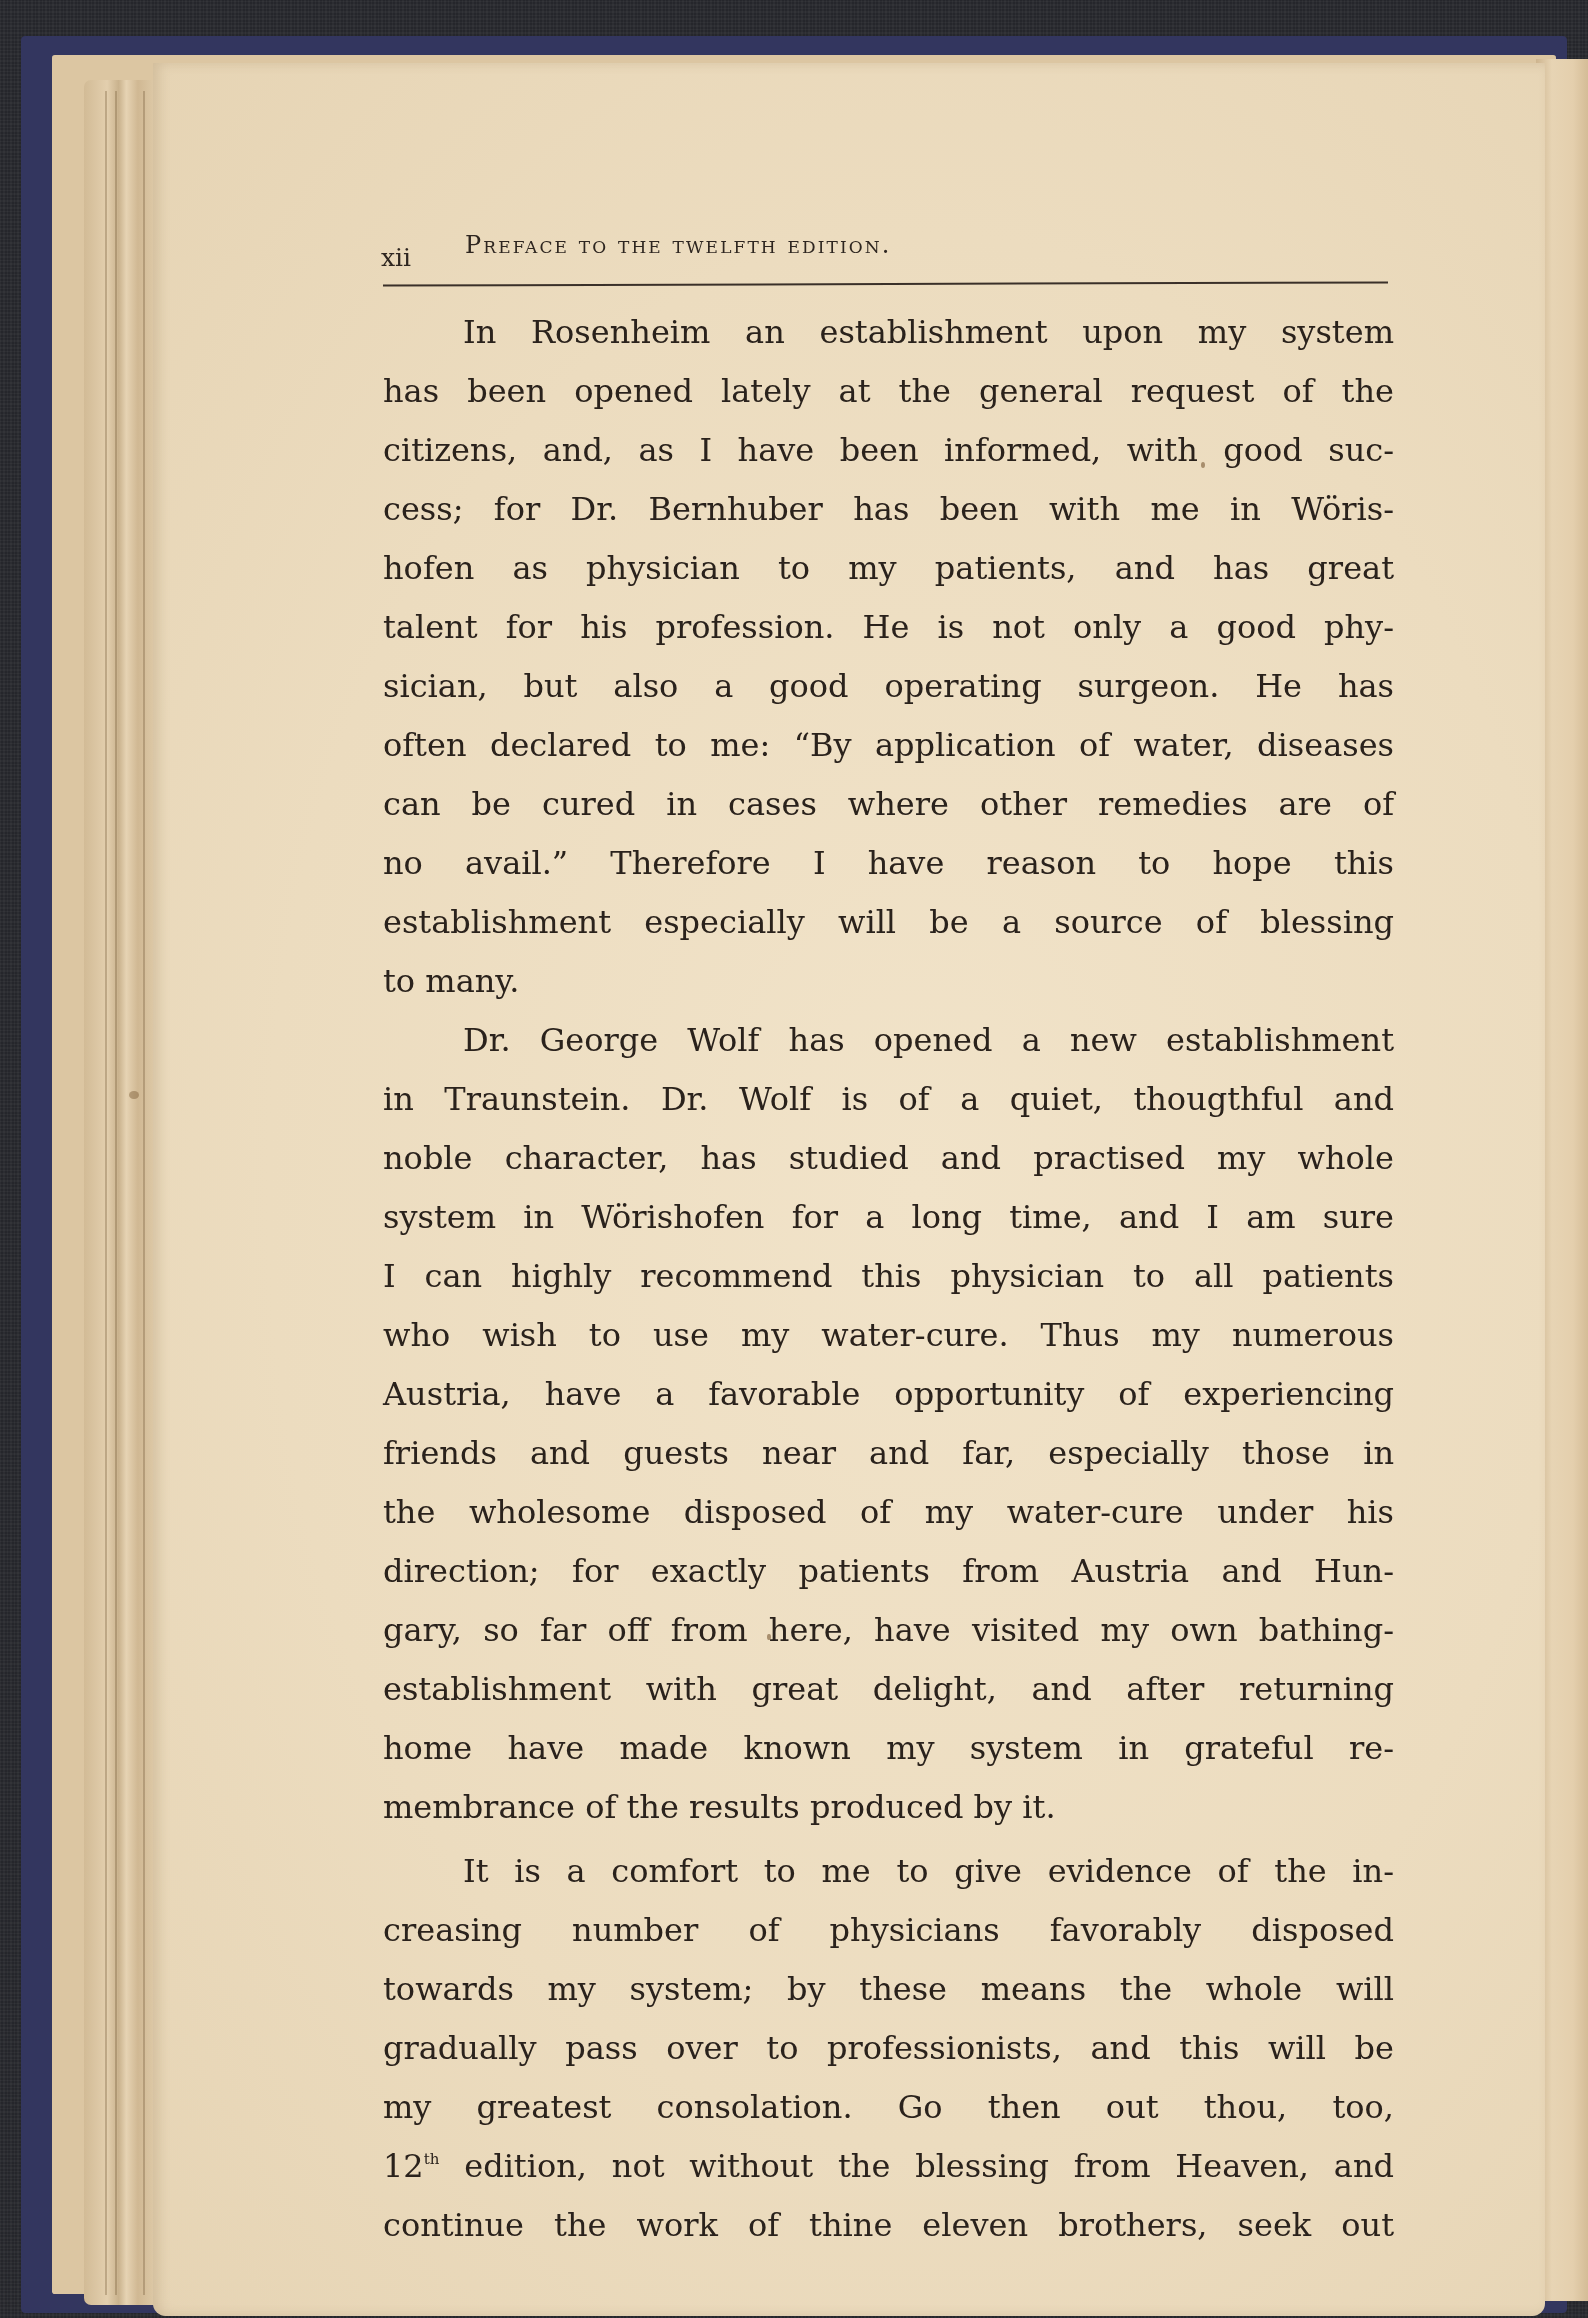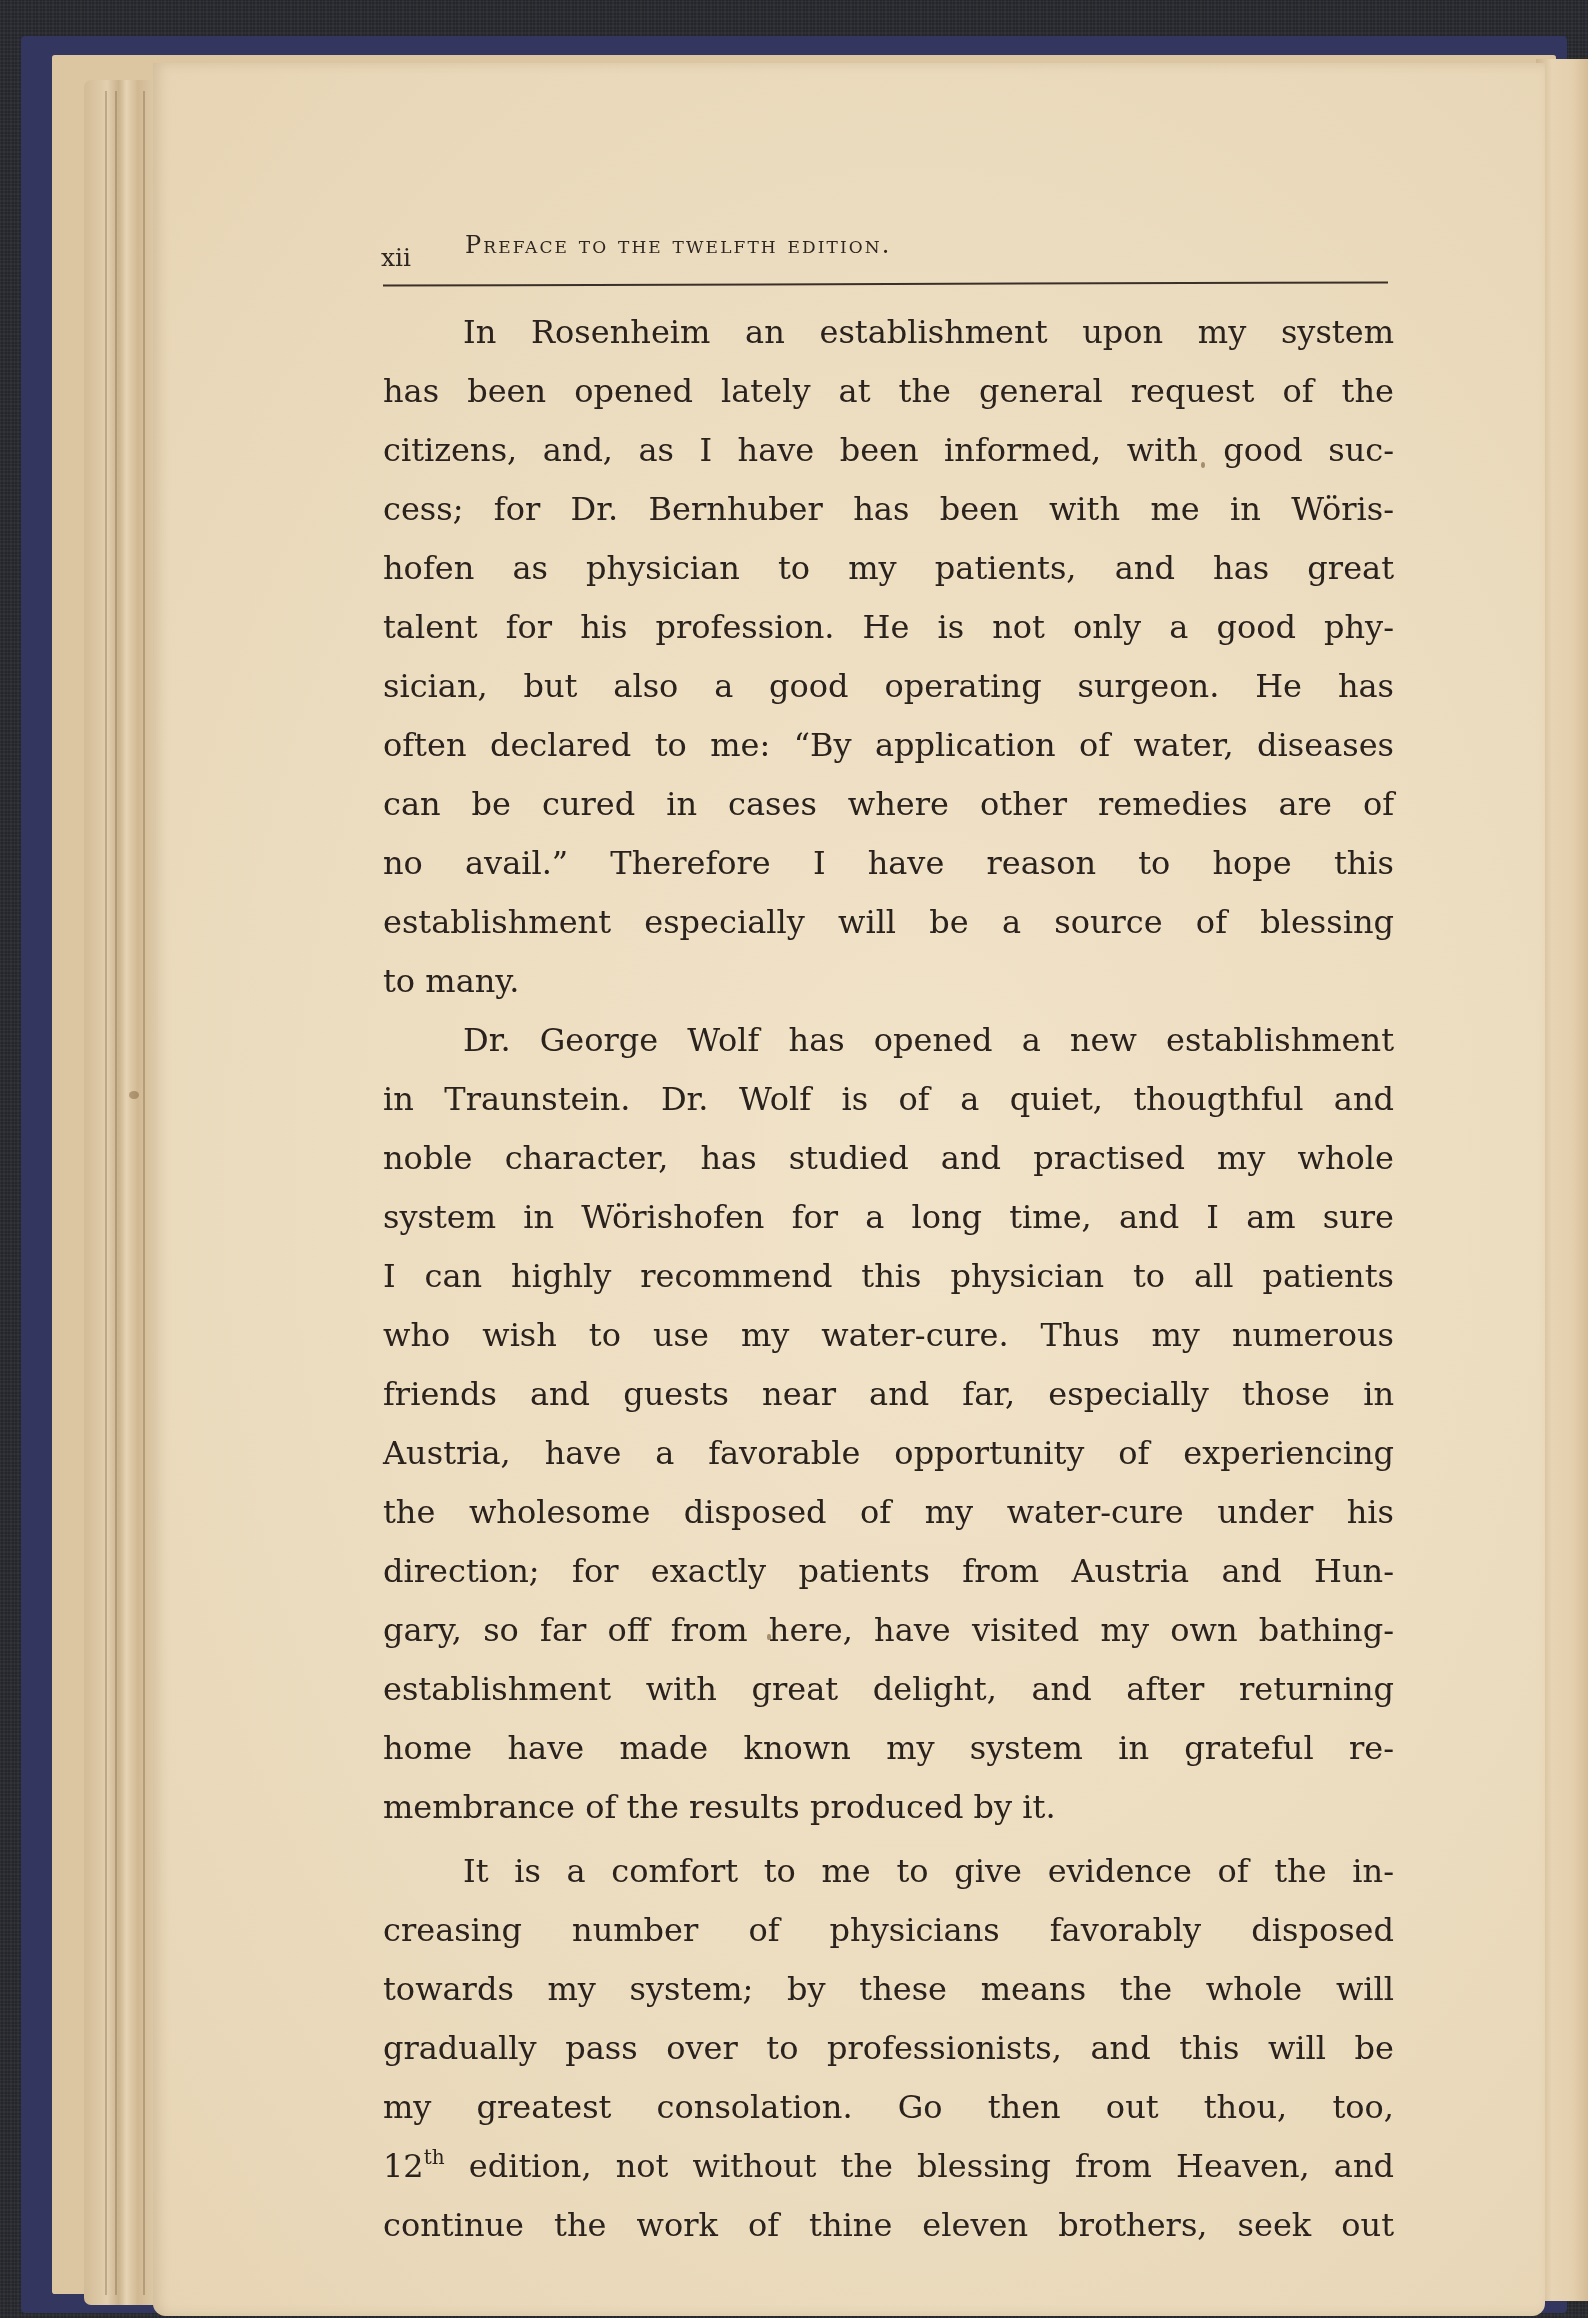--- a/index.html
+++ b/index.html
@@ -134,21 +134,21 @@
   .para .line.indent {
     padding-left: 80px;
   }
   .para + .para {
     margin-top: 5.6px;
   }
   .para.p3 {
     margin-top: 12.6px;
   }
   sup {
-    font-size: 20px;
+    font-size: 15px;
     vertical-align: 12.6px;
     line-height: 0;
   }
   .speck {
     position: absolute;
     background: #7a5a36;
     border-radius: 50%;
     opacity: 0.6;
   }
 </style>
@@ -186,22 +186,22 @@
     <span class="line">establishment especially will be a source of blessing</span>
     <span class="line last">to many.</span>
   </p>
   <p class="para p2">
     <span class="line indent">Dr. George Wolf has opened a new establishment</span>
     <span class="line">in Traunstein. Dr. Wolf is of a quiet, thougthful and</span>
     <span class="line">noble character, has studied and practised my whole</span>
     <span class="line">system in Wörishofen for a long time, and I am sure</span>
     <span class="line">I can highly recommend this physician to all patients</span>
     <span class="line">who wish to use my water-cure. Thus my numerous</span>
+    <span class="line">Austria, have a favorable opportunity of experiencing</span>
     <span class="line">friends and guests near and far, especially those in</span>
-    <span class="line">Austria, have a favorable opportunity of experiencing</span>
     <span class="line">the wholesome disposed of my water-cure under his</span>
     <span class="line">direction; for exactly patients from Austria and Hun-</span>
     <span class="line">gary, so far off from here, have visited my own bathing-</span>
     <span class="line">establishment with great delight, and after returning</span>
     <span class="line">home have made known my system in grateful re-</span>
     <span class="line last">membrance of the results produced by it.</span>
   </p>
   <p class="para p3">
     <span class="line indent">It is a comfort to me to give evidence of the in-</span>
     <span class="line">creasing number of physicians favorably disposed</span>

